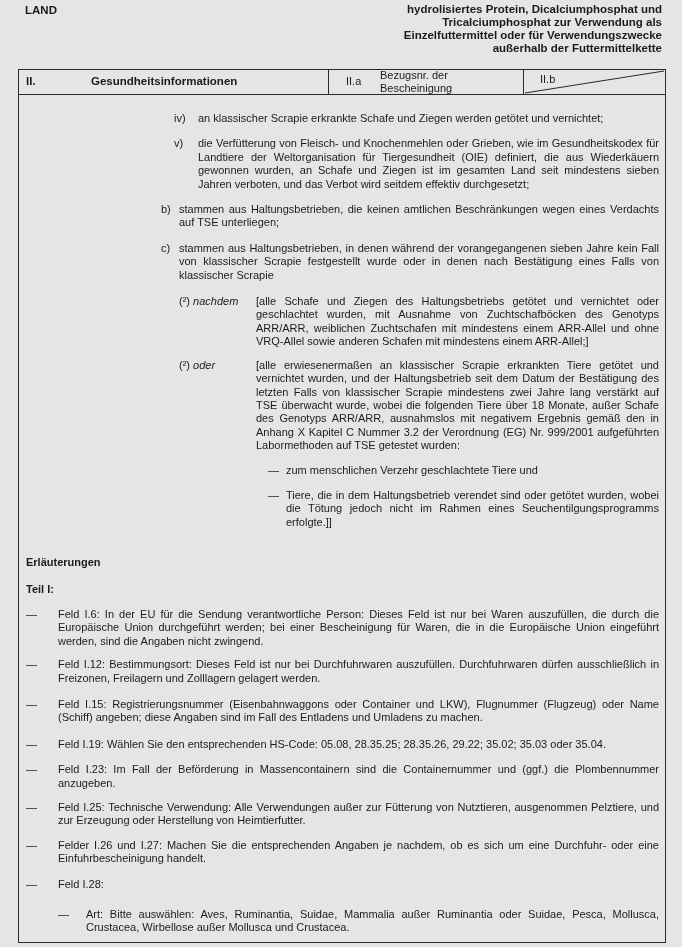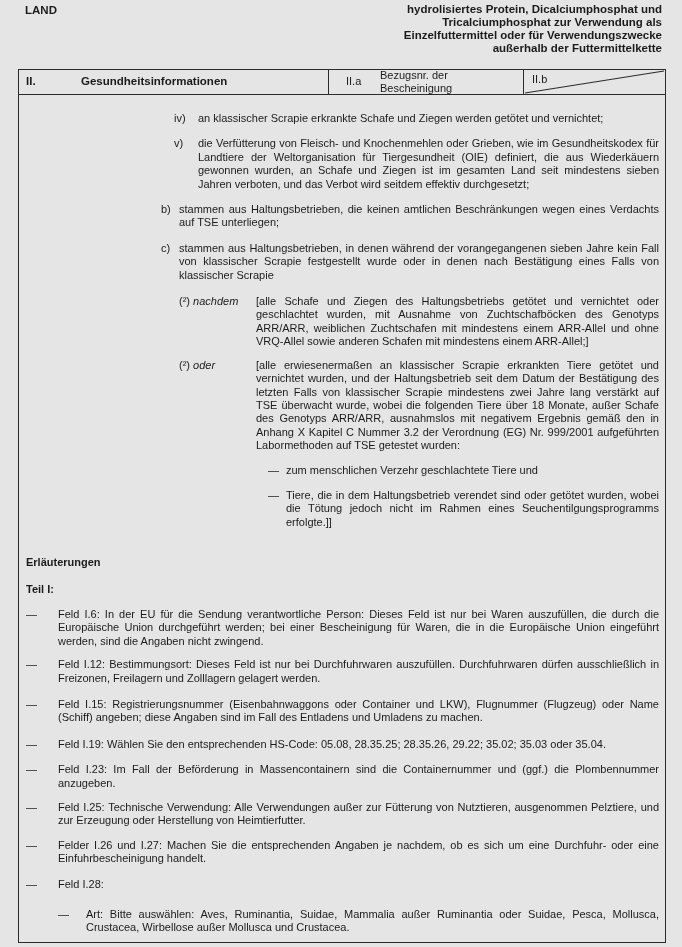--- a/index.html
+++ b/index.html
@@ -12,24 +12,24 @@
   .doc-title {
     position:absolute; top:3px; right:20px; text-align:right;
     font-weight:bold; font-size:11.5px; line-height:12.9px;
   }
   .hdr-row {
     position:absolute; top:69px; left:18px; width:648px; height:26px;
     border:1.5px solid #2b2b2b; box-sizing:border-box; display:flex;
   }
   .hc { height:100%; box-sizing:border-box; display:flex; align-items:center; }
   .hc1 { width:309px; padding-left:7px; font-weight:bold; font-size:11.5px; }
-  .hc1 .code { display:inline-block; width:55px; }
+  .hc1 .code { display:inline-block; width:65px; }
   .hc2 { width:195px; border-left:1.5px solid #2b2b2b; padding-left:17px;justify-content:flex-end; }
   .hc2 .code { display:inline-block; width:34px; }
-  .hc3 { flex:1; border-left:1.5px solid #2b2b2b; position:relative; padding-left:8px; align-items:flex-start; }
+  .hc3 { flex:1; border-left:1.5px solid #2b2b2b; position:relative; padding-left:16px; align-items:flex-start; }
   .hc3 .code { position:relative; z-index:2; margin-top:3px; }
   .diag { position:absolute; left:0; top:0; width:100%; height:100%; z-index:1; }
   .main-box {
     position:absolute; top:95px; left:18px; width:648px; height:848px;
     box-sizing:border-box; overflow:hidden;
     border-left:1.5px solid #2b2b2b; border-right:1.5px solid #2b2b2b; border-bottom:1.5px solid #2b2b2b;
     padding:17px 6px 0 7px;
   }
   .item { display:flex; margin-top:12px; }
   .item .mk { flex:0 0 auto; }

